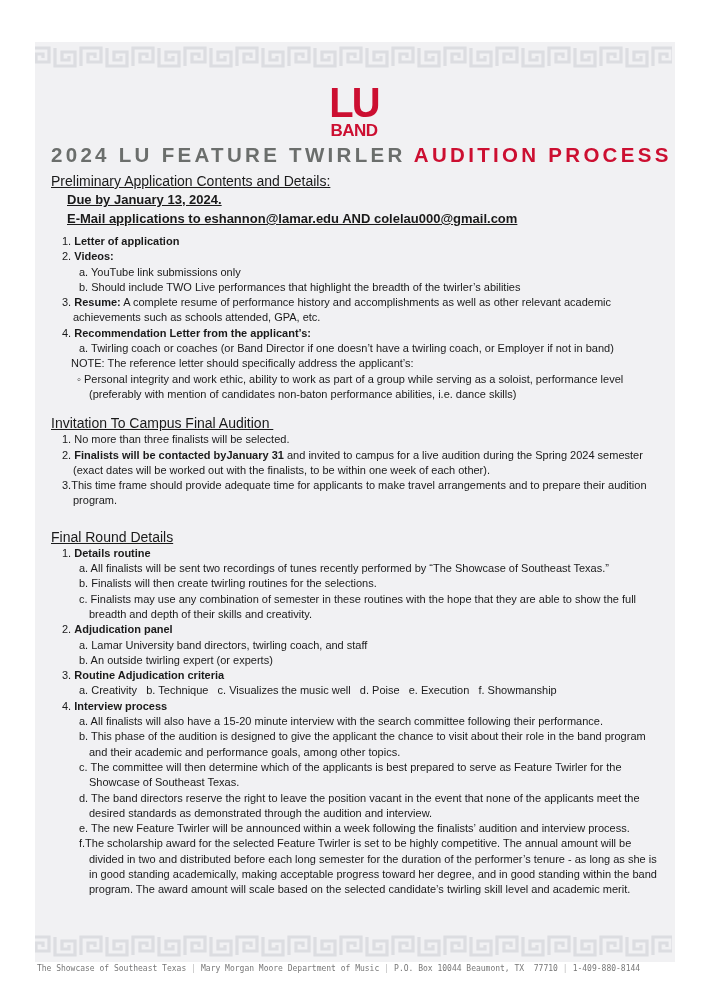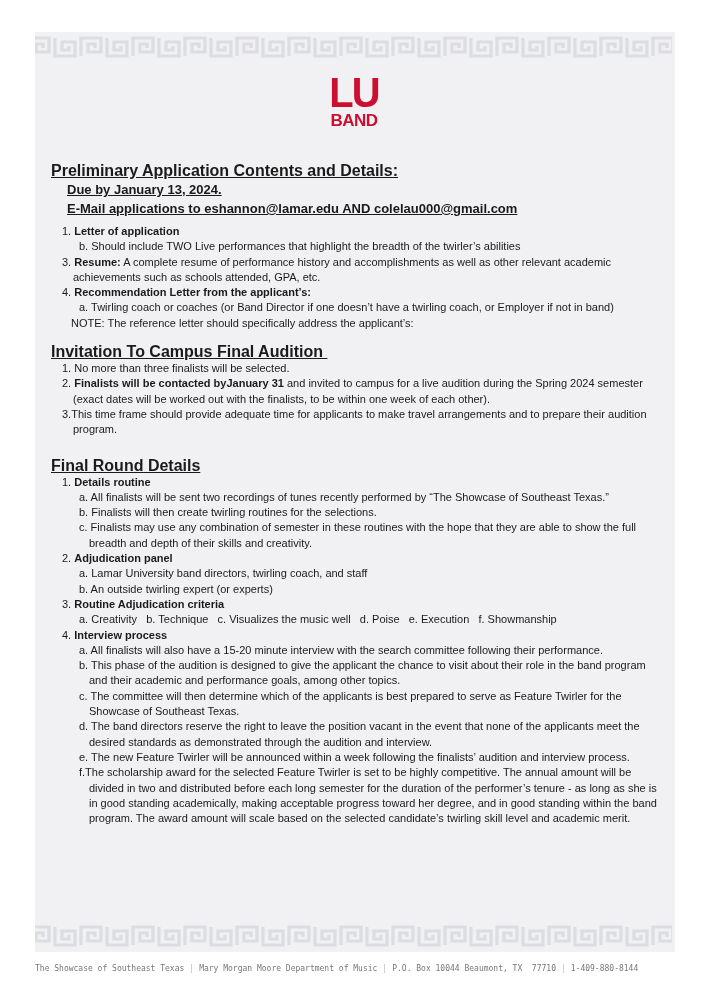--- a/index.html
+++ b/index.html
@@ -1,37 +1,37 @@
 <!DOCTYPE html>
 <html><head>
 <meta charset="utf-8">
 <style>
   html, body { margin:0; padding:0; background:#ffffff; }
   body { width:707px; height:1000px; position:relative; overflow:hidden; font-family:"Liberation Sans", sans-serif; color:#1a1a1a; }
-  .page { position:absolute; left:35px; top:32px; width:640px; height:920px; background:#f1f1f3; }
+  .page { position:absolute; left:35px; top:42px; width:640px; height:920px; background:#f1f1f3; }
   .greek { position:absolute; left:0; width:637px; height:22px; overflow:hidden; }
   .greek svg { display:block; }
   .greek.top { top:4px; }
   .greek.bottom { top:893px; }
   .logo { position:absolute; left:289px; top:40px; width:60px; text-align:center; color:#cc0f31; font-family:"Liberation Sans", sans-serif; font-weight:bold; line-height:1; }
   .logo .lu { font-size:42px; letter-spacing:-2px; display:block; transform:scaleX(0.95); }
   .logo .band { font-size:17px; display:block; margin-top:-2px; letter-spacing:-0.5px; }
   .title { position:absolute; left:16px; top:101px; font-size:20.5px; font-weight:bold; letter-spacing:3.3px; white-space:nowrap; }
   .title .gray { color:#6b6e6c; }
   .title .red { color:#cc0f31; }
   .content { position:absolute; left:16px; top:130px; width:610px; font-size:11px; line-height:15.3px; }
-  .h { font-size:16px; font-weight:bold; text-decoration:underline; line-height:18px; }
+  .h { font-size:14px; font-weight:normal; text-decoration:underline; line-height:18px; }
   .sub { font-size:13px; font-weight:bold; padding-left:16px; line-height:19px;text-decoration:underline; }
   .li { position:relative; }
   .l1 { padding-left:22px; text-indent:-11px; }
   .l2 { padding-left:38px; text-indent:-10px; }
   .note { padding-left:20px; }
   .bul { padding-left:38px; text-indent:-12px; }
   b { font-weight:bold; }
-  .footer { position:absolute; left:35px; top:964px; width:637px; font-size:8px; color:#777; font-family:"DejaVu Sans Mono", monospace; white-space:nowrap; letter-spacing:0; }
+  .footer { position:absolute; left:20px; top:964px; width:637px; font-size:8px; color:#777; font-family:"DejaVu Sans Mono", monospace; white-space:nowrap; letter-spacing:0;text-align:center; }
   .footer .sep { color:#bbb; padding:0 5px; }
 </style>
 </head>
 <body>
 
 <div class="page">
   <div class="greek top">
     <svg width="637" height="22">
       <defs>
         <pattern id="gk" x="-8" y="0" width="52" height="22" patternUnits="userSpaceOnUse">
@@ -43,33 +43,40 @@
       </defs>
       <rect width="637" height="22" fill="url(#gk)"></rect>
     </svg>
   </div>
 
   <div class="logo">
     <span class="lu">LU</span>
     <span class="band">BAND</span>
   </div>
 
+  <div class="title">
+    <span class="gray">2024 LU FEATURE TWIRLER</span>
+    <span class="red">AUDITION PROCESS</span>
+  </div>
 
   <div class="content">
 
     <div class="h">Preliminary Application Contents and Details:</div>
     <div class="sub">Due by January 13, 2024.</div>
     <div class="sub">E-Mail applications to eshannon@lamar.edu AND colelau000@gmail.com</div>
     <div style="height:6px"></div>
     <div class="li l1"><span>1.</span> <b>Letter of application</b></div>
+    <div class="li l1"><span>2.</span> <b>Videos:</b></div>
+    <div class="li l2">a. YouTube link submissions only</div>
     <div class="li l2">b. Should include TWO Live performances that highlight the breadth of the twirler’s abilities</div>
     <div class="li l1"><span>3.</span> <b>Resume:</b><span> A complete resume of performance history and accomplishments as well as other relevant academic achievements such as schools attended, GPA, etc.</span></div>
     <div class="li l1"><span>4.</span> <b>Recommendation Letter from the applicant’s:</b></div>
     <div class="li l2">a. Twirling coach or coaches (or Band Director if one doesn’t have a twirling coach, or Employer if not in band)</div>
     <div class="li note">NOTE: The reference letter should specifically address the applicant’s:</div>
+    <div class="li bul"><span>◦ </span><span>Personal integrity and work ethic, ability to work as part of a group while serving as a soloist, performance level (preferably with mention of candidates non-baton performance abilities, i.e. dance skills)</span></div>
 
     <div style="height:12px"></div>
 
     <div class="h" style="white-space:pre">Invitation To Campus Final Audition </div>
     <div class="li l1">1. No more than three finalists will be selected.</div>
     <div class="li l1"><span style="white-space:pre">2. </span><b>Finalists will be contacted byJanuary 31</b><span> and invited to campus for a live audition during the Spring 2024 semester (exact dates will be worked out with the finalists, to be within one week of each other).</span></div>
     <div class="li l1">3.This time frame should provide adequate time for applicants to make travel arrangements and to prepare their audition program.</div>
 
     <div style="height:19px"></div>
 

